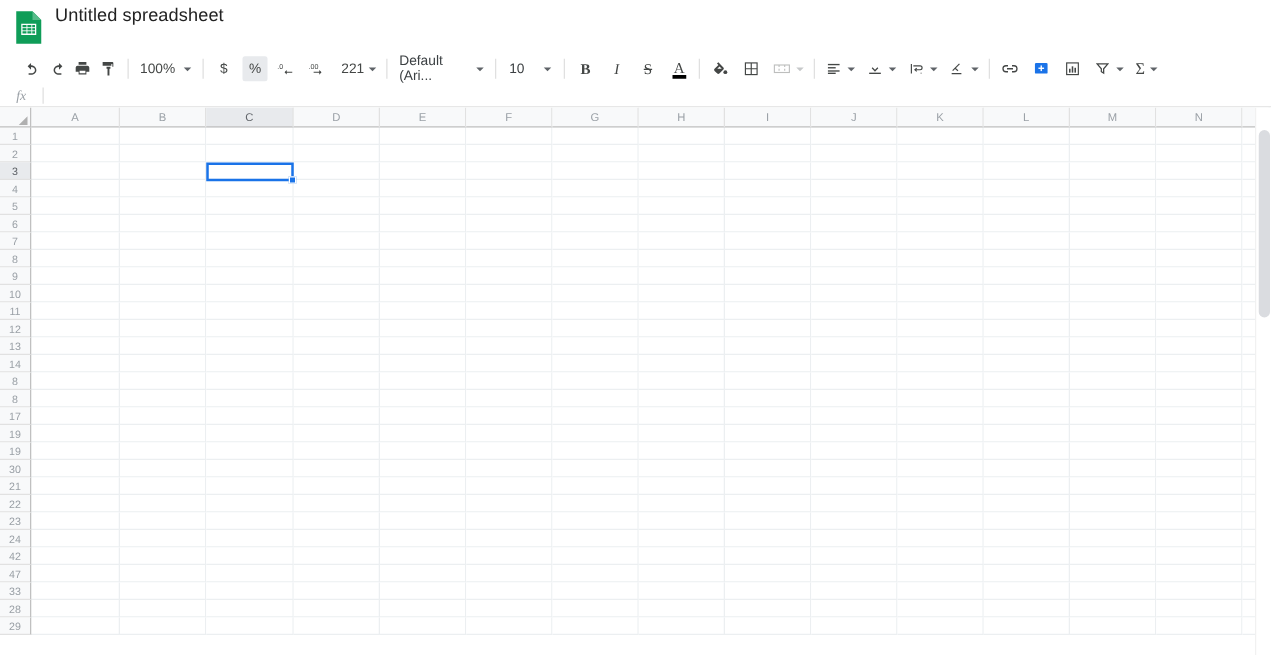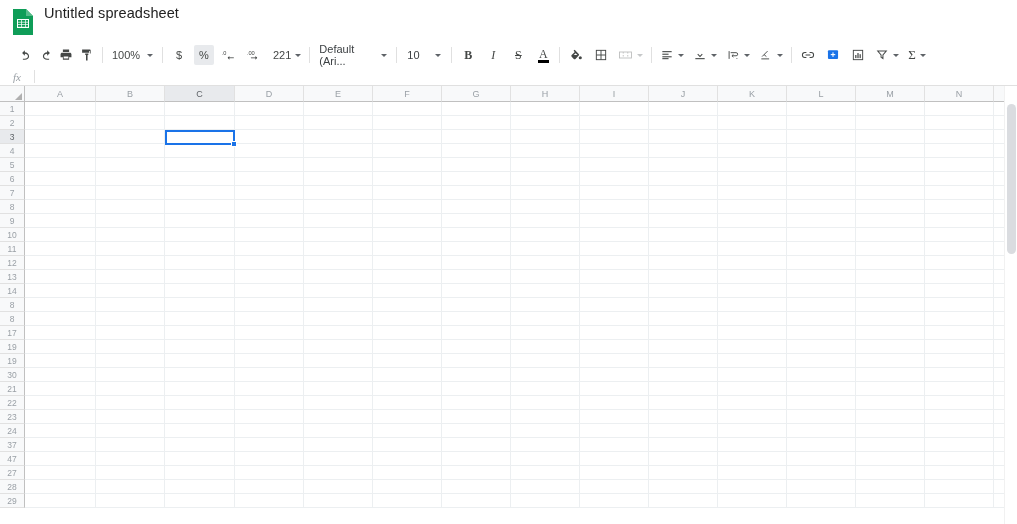--- a/index.html
+++ b/index.html
@@ -432,23 +432,23 @@
       <div class="row-h">8</div>
       <div class="row-h">8</div>
       <div class="row-h">17</div>
       <div class="row-h">19</div>
       <div class="row-h">19</div>
       <div class="row-h">30</div>
       <div class="row-h">21</div>
       <div class="row-h">22</div>
       <div class="row-h">23</div>
       <div class="row-h">24</div>
-      <div class="row-h">37</div>
+      <div class="row-h">42</div>
       <div class="row-h">47</div>
-      <div class="row-h">27</div>
+      <div class="row-h">33</div>
       <div class="row-h">28</div>
       <div class="row-h">29</div>
     </div>
   <div class="cells">
       <div class="cell-row">
         <div class="cell" style="width: 71px;"></div>
         <div class="cell" style="width: 69px;"></div>
         <div class="cell" style="width: 70px;"></div>
         <div class="cell" style="width: 69px;"></div>
         <div class="cell" style="width: 69px;"></div>

